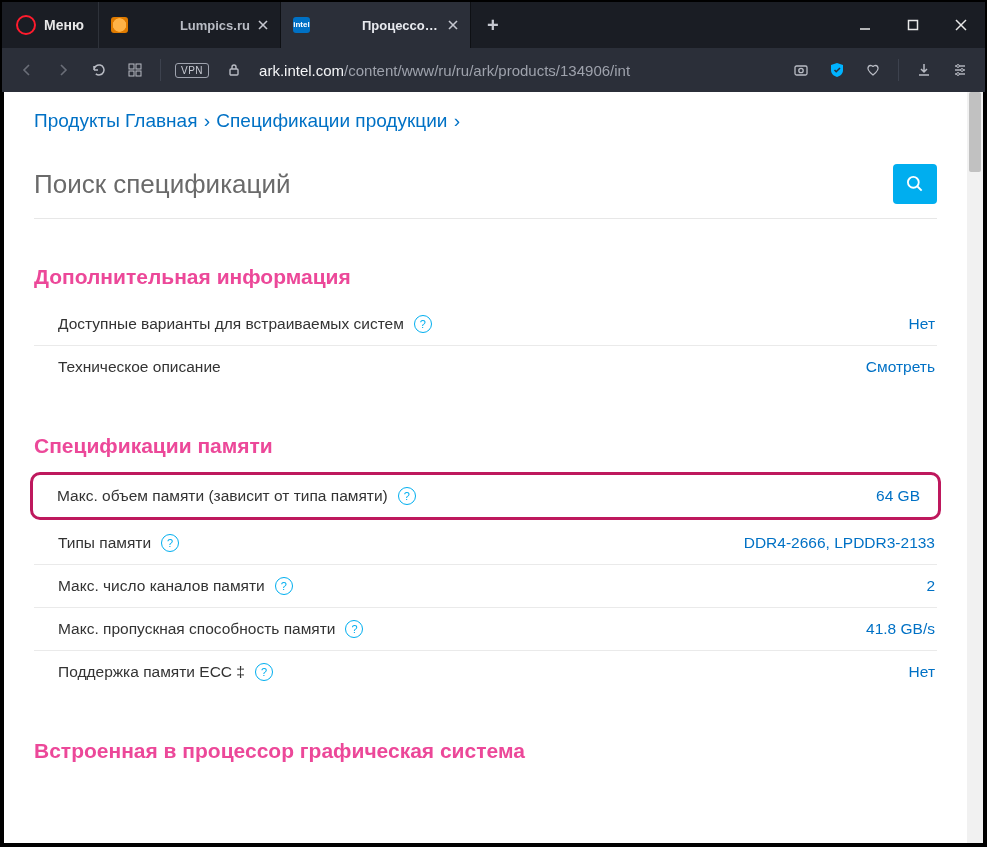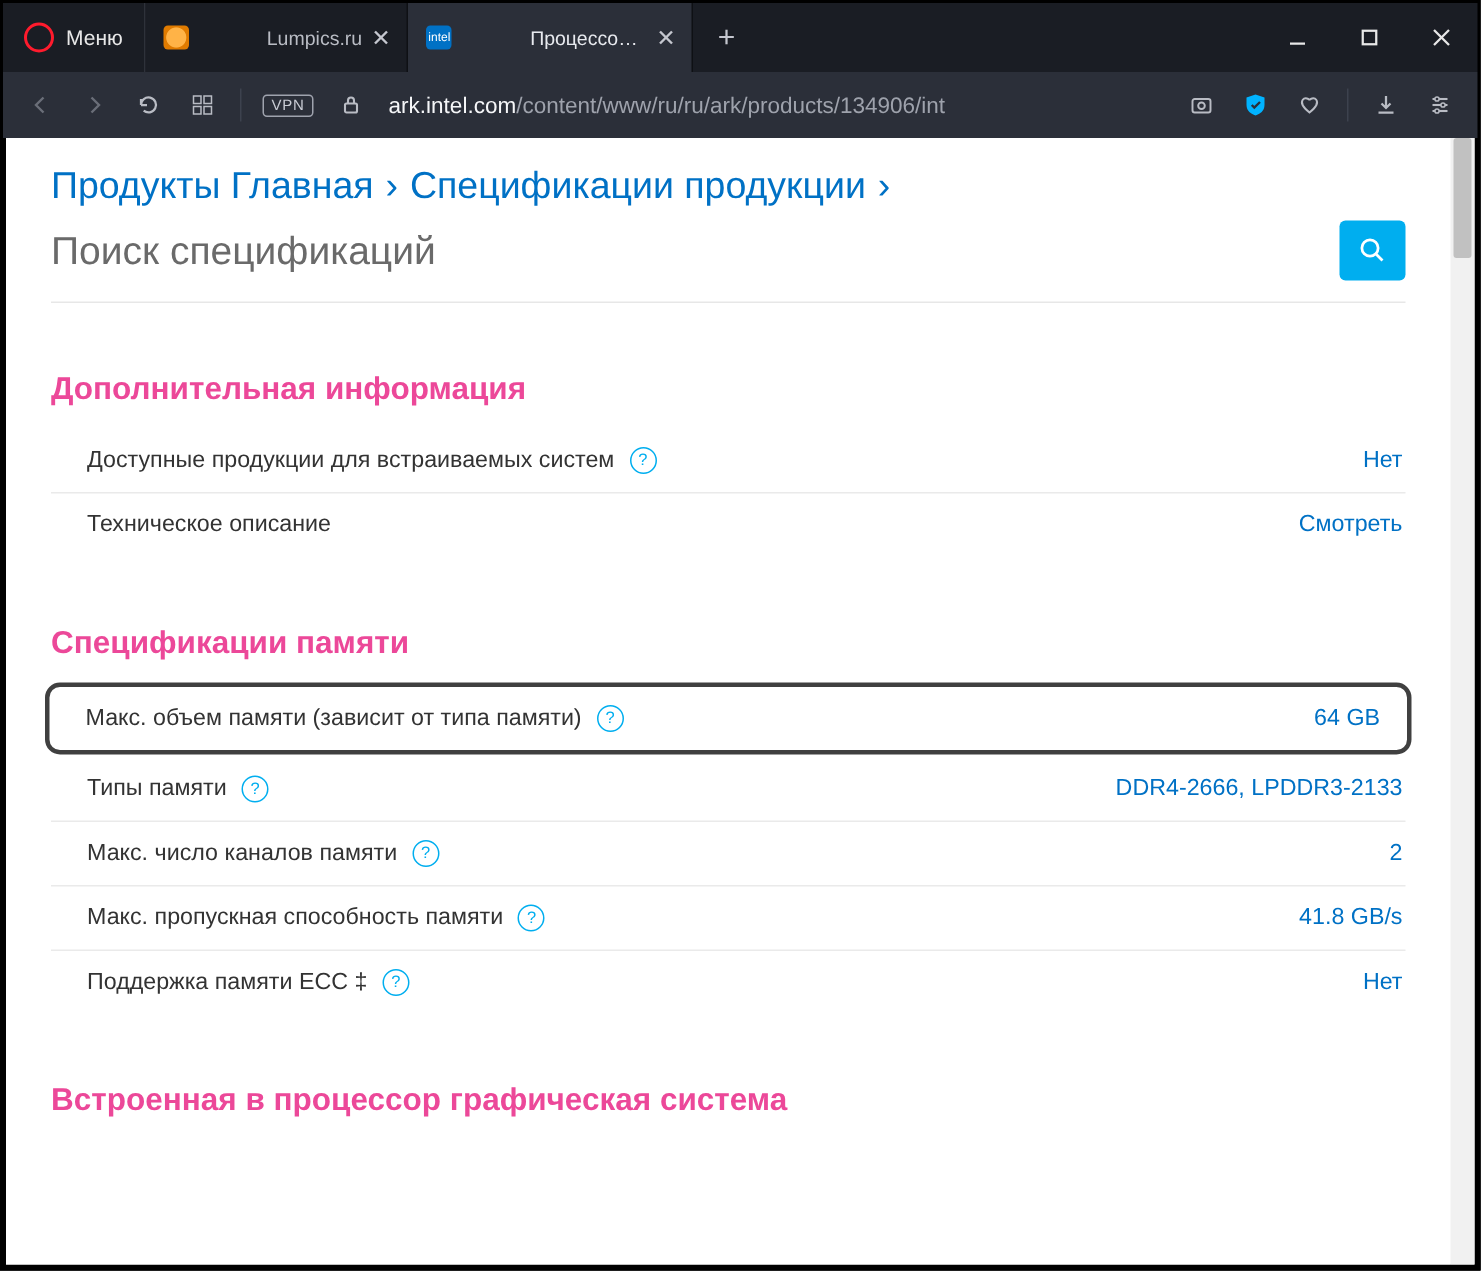--- a/index.html
+++ b/index.html
@@ -1,20 +1,20 @@
 <!DOCTYPE html>
 <html><head>
 <meta charset="utf-8">
 <style>
   * { box-sizing: border-box; margin: 0; padding: 0; font-family: -apple-system, BlinkMacSystemFont, "Segoe UI", Arial, sans-serif; }
   body { background: #000; width: 987px; height: 847px; overflow: hidden; }
   .window { width: 987px; height: 847px; border: 2px solid #000; background: #000; position: relative; }
 
   
-  .title-bar { height: 46px; background: #1a1d24; display: flex; align-items: stretch; }
+  .title-bar { height: 46px; background: #1a1d24; display: flex; align-items: stretch; font-weight: bold; }
   .menu-btn { display: flex; align-items: center; gap: 8px; padding: 0 14px; color: #e8e8e8; font-size: 14px; border-right: 1px solid #2e323a; }
   .opera-o { width: 20px; height: 20px; border: 2px solid #ff1b2d; border-radius: 50%; }
   .tabs { display: flex; flex: 1; }
   .tab { display: flex; align-items: center; gap: 8px; padding: 0 12px; min-width: 0; max-width: 190px; color: #b9bcc4; font-size: 13px; border-right: 1px solid #0e1014; position: relative; background: #1a1d24; }
   .tab.active { background: #2b2f39; color: #e8eaef; }
   .tab .favicon { width: 17px; height: 16px; flex: none; border-radius: 3px; }
   .fav-lumpics { background: radial-gradient(circle at 50% 50%, #ffb347 0 55%, #e07b00 60% 100%); }
   .fav-google { background: conic-gradient(#ea4335 0 25%, #fbbc05 0 50%, #34a853 0 75%, #4285f4 0 100%); border-radius:50%; position:relative; }
   .fav-google::after{content:"";position:absolute;inset:4px;background:#1a1d24;border-radius:50%;}
   .fav-intel { background:#0071c5; color:#fff; font-size:8px; line-height:16px; text-align:center; }
@@ -37,37 +37,37 @@
   .sep-v { width:1px; height:22px; background:#3d424e; margin:0 6px; }
 
   
   .viewport { position:absolute; top:90px; bottom:2px; left:2px; right:2px; background:#fff; display:flex; }
   .page { flex:1; background:#fff; overflow:hidden; position:relative; }
   .scrollbar { width:16px; background:#f1f1f1; position:relative; }
   .scroll-thumb { position:absolute; left:2px; right:2px; top:0; height:80px; background:#c1c1c1; border-radius:2px; }
 
   .content-inner { padding: 18px 30px 0 30px; }
 
-  .breadcrumb { color:#0071c5; font-size:25px; margin-bottom: 8px; }
+  .breadcrumb { color:#0071c5; font-size:19px; margin-bottom: 32px; }
   .breadcrumb .chev { color:#0071c5; margin: 0 1px; }
 
   .search-row { display:flex; align-items:center; justify-content:space-between; border-bottom:1px solid #e7e7e7; padding-bottom:14px; margin-bottom:46px; }
   .search-text { color:#6a6a6a; font-size:26px; }
   .search-btn { width:44px; height:40px; background:#00aeef; border-radius:4px; display:flex; align-items:center; justify-content:center; }
   .search-btn svg { width:20px; height:20px; stroke:#fff; fill:none; stroke-width:2.2; }
 
   .section-title { font-size:21px; font-weight:600; color:#ec4899; margin-bottom:14px; }
 
   .spec-list { margin-bottom: 46px; }
   .spec-row { display:flex; align-items:center; justify-content:space-between; padding:12px 2px 12px 24px; border-bottom:1px solid #eaeaea; font-size:15.5px; }
   .spec-label { color:#333; display:flex; align-items:center; gap:10px; }
   .spec-value { color:#0071c5; }
   .help { width:18px; height:18px; border:1px solid #00aeef; color:#00aeef; border-radius:50%; font-size:11px; line-height:16px; text-align:center; display:inline-block; }
 
-  .highlight-row { border:3px solid #404040; border-radius:10px; padding:12px 18px 12px 24px; margin: 0 -4px 2px -4px; }
+  .highlight-row { border:3px solid #be185d; border-radius:10px; padding:12px 18px 12px 24px; margin: 0 -4px 2px -4px; }
   .spec-list .spec-row:last-child { border-bottom:none; }
 
   .x-icon { width:10px; height:10px; }
   .x-icon line { stroke: currentColor; stroke-width:1.6; }
 </style>
 </head>
 <body>
 
 <div class="window">
 
@@ -203,21 +203,21 @@
                 <circle cx="10" cy="10" r="6.5"></circle>
                 <line x1="20" y1="20" x2="15" y2="15"></line>
               </svg>
           </div>
         </div>
 
         <div class="section-title">Дополнительная информация</div>
         <div class="spec-list">
           <div class="spec-row">
             <span class="spec-label">
-              <span>Доступные продукции для встраиваемых систем</span>
+              <span>Доступные варианты для встраиваемых систем</span>
               <span class="help">?</span>
             </span>
             <span class="spec-value">Нет</span>
           </div>
           <div class="spec-row">
             <span class="spec-label">Техническое описание</span>
             <a class="spec-value">Смотреть</a>
           </div>
         </div>
 

